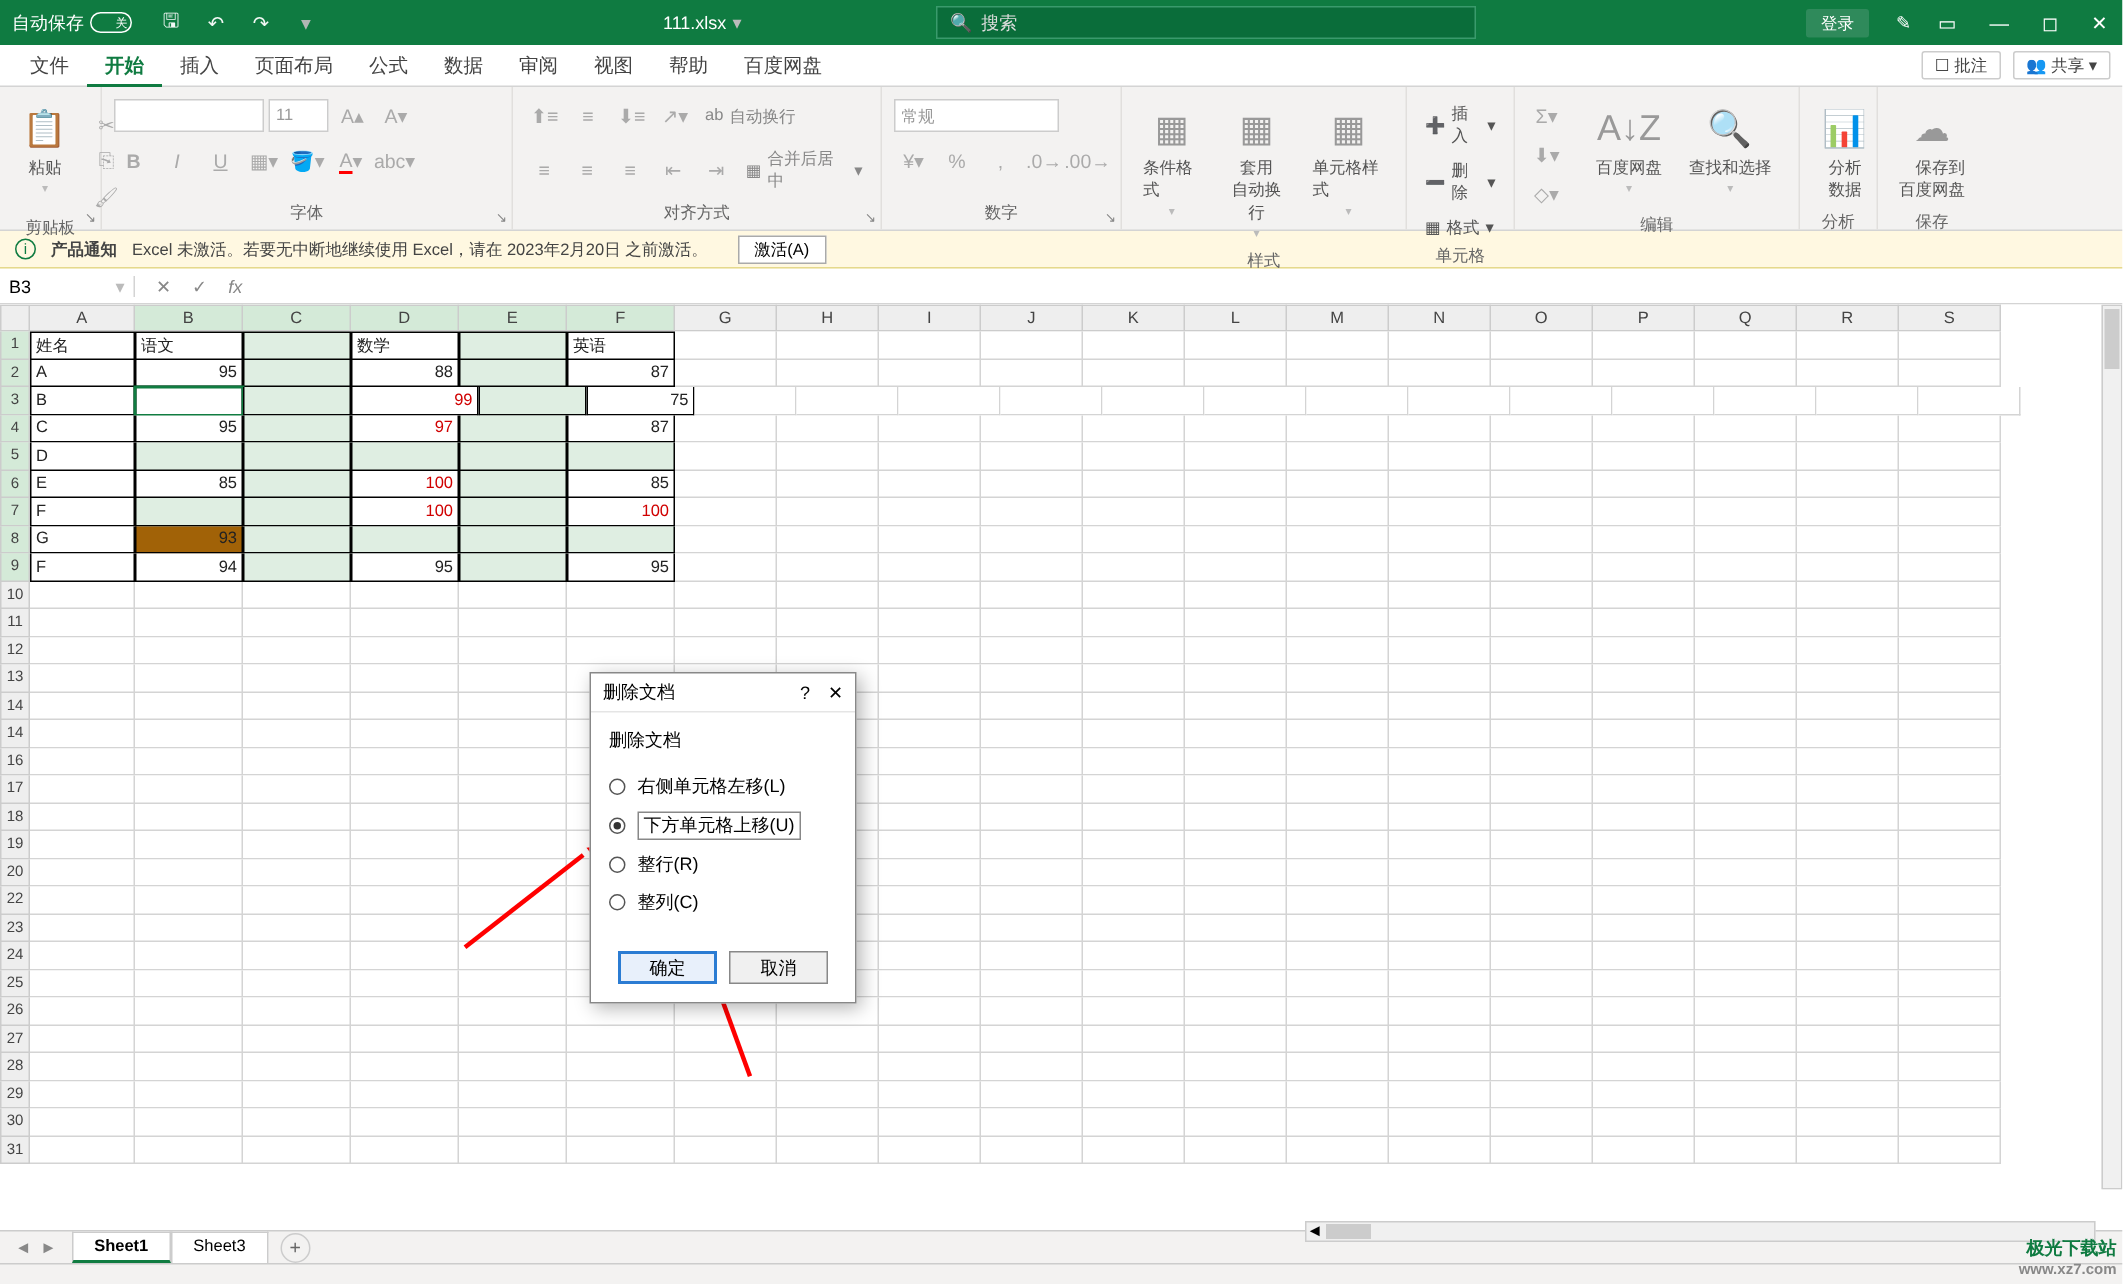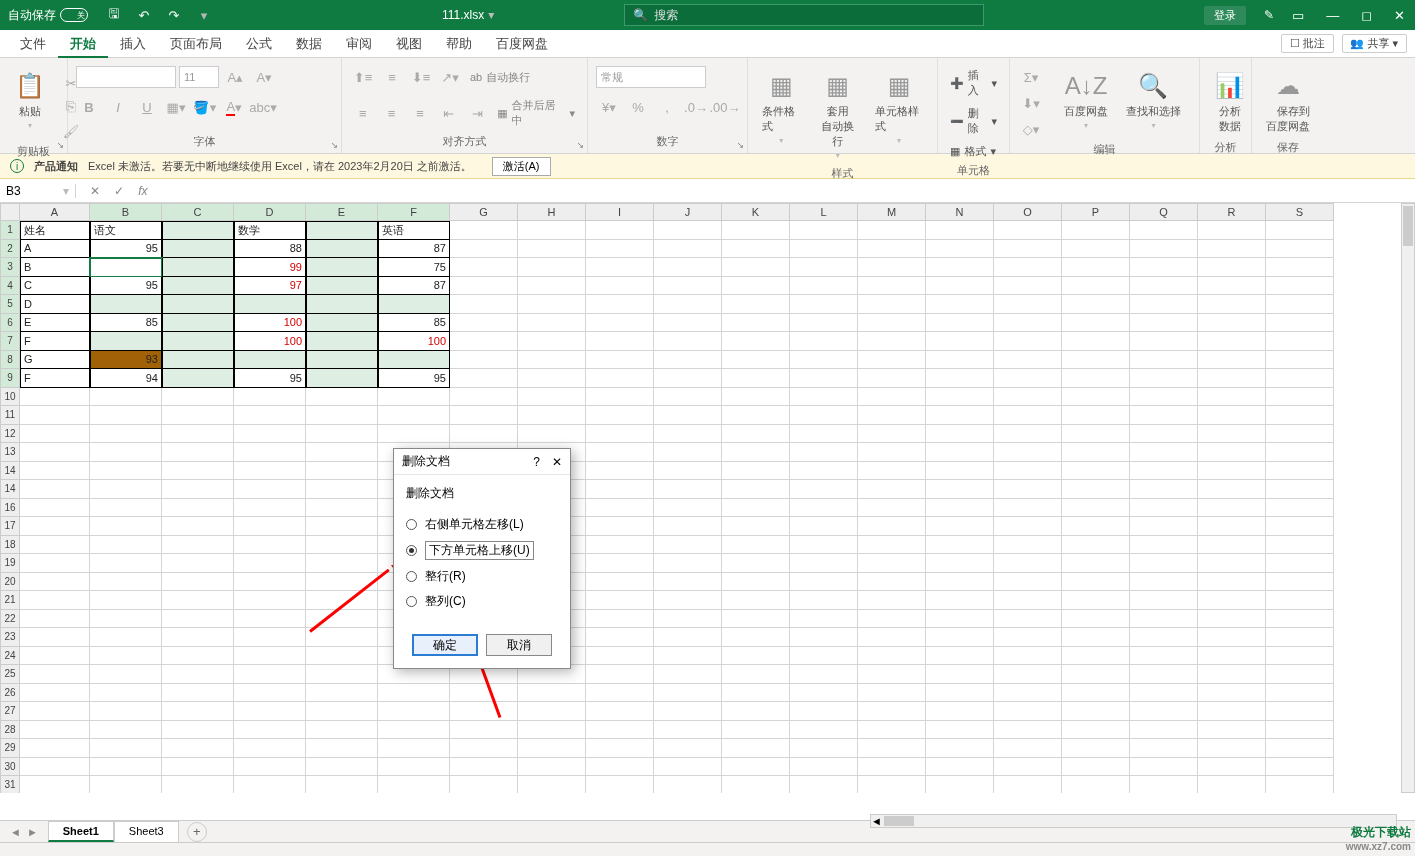--- a/index.html
+++ b/index.html
@@ -42,21 +42,21 @@
 .num-sel{ width:110px; height:22px; border:1px solid #ccc; background:#fff; font-size:11px; padding:0 4px; color:#999;}
 .cell-btn{ font-size:11px; color:#555; display:flex; align-items:center; gap:4px; padding:2px 4px;}
 
 
 .notice{ height:25px; background:#FFF8E1; border-bottom:1px solid #e5d98c; display:flex; align-items:center; padding:0 10px; font-size:11px; color:#444; gap:10px;}
 .notice .info-ic{ width:14px; height:14px; border:1px solid #0F7B41; border-radius:50%; color:#0F7B41; font-size:10px; display:flex; align-items:center; justify-content:center;}
 .notice-btn{ border:1px solid #aaa; background:#fff; padding:1px 10px; font-size:11px; margin-left:10px;}
 
 
 .fx-row{ height:24px; border-bottom:1px solid #d4d4d4; display:flex; align-items:center; font-size:12px;}
-.name-box{ width:76px; border-right:1px solid #d4d4d4; padding:0 6px; display:flex; align-items:center; justify-content:space-between;}
+.name-box{ width:90px; border-right:1px solid #d4d4d4; padding:0 6px; display:flex; align-items:center; justify-content:space-between;}
 .fx-icons{ display:flex; gap:14px; padding:0 14px; color:#888; font-size:12px;}
 .fx-input{ flex:1; padding:0 6px; color:#444;}
 
 
 .grid-wrap{ position:relative; height:590px; overflow:hidden; background:#fff;}
 .colhdrs{ display:flex; position:absolute; top:0; left:0; height:18px; }
 .corner{ width:20px; height:18px; background:#eee; border:1px solid #ccc;}
 .colh{ height:18px; background:#eee; border:1px solid #ccc; border-left:none; font-size:11px; display:flex; align-items:center; justify-content:center; color:#444;}
 .colh.sel{ background:#d4ead8;}
 .rows-area{ position:absolute; top:18px; left:0;}
@@ -393,21 +393,21 @@
         <div class="cell" style="width: 68px;"></div>
         <div class="cell" style="width: 68px;"></div>
         <div class="cell" style="width: 68px;"></div>
         <div class="cell" style="width: 68px;"></div>
       </div>
       <div class="row">
         <div class="rowh sel">3</div>
         <div class="cell bordered" style="width: 70px; background: rgb(255, 255, 255);">B</div>
         <div class="cell bordered selarea active-cell" style="width: 72px; background: rgb(255, 255, 255);"></div>
         <div class="cell bordered selarea" style="width: 72px; background: rgb(223, 238, 226);"></div>
-        <div class="cell bordered num redtxt selarea" style="width: 72px; background: rgb(255, 255, 255);">99</div>
+        <div class="cell bordered num redtxt selarea" style="width: 85px; background: rgb(255, 255, 255);">99</div>
         <div class="cell bordered selarea" style="width: 72px; background: rgb(223, 238, 226);"></div>
         <div class="cell bordered num selarea" style="width: 72px; background: rgb(255, 255, 255);">75</div>
         <div class="cell" style="width: 68px;"></div>
         <div class="cell" style="width: 68px;"></div>
         <div class="cell" style="width: 68px;"></div>
         <div class="cell" style="width: 68px;"></div>
         <div class="cell" style="width: 68px;"></div>
         <div class="cell" style="width: 68px;"></div>
         <div class="cell" style="width: 68px;"></div>
         <div class="cell" style="width: 68px;"></div>
@@ -764,42 +764,20 @@
         <div class="cell" style="width: 68px;"></div>
         <div class="cell" style="width: 68px;"></div>
         <div class="cell" style="width: 68px;"></div>
         <div class="cell" style="width: 68px;"></div>
         <div class="cell" style="width: 68px;"></div>
         <div class="cell" style="width: 68px;"></div>
         <div class="cell" style="width: 68px;"></div>
       </div>
       <div class="row">
         <div class="rowh">20</div>
-        <div class="cell" style="width: 70px;"></div>
-        <div class="cell" style="width: 72px;"></div>
-        <div class="cell" style="width: 72px;"></div>
-        <div class="cell" style="width: 72px;"></div>
-        <div class="cell" style="width: 72px;"></div>
-        <div class="cell" style="width: 72px;"></div>
-        <div class="cell" style="width: 68px;"></div>
-        <div class="cell" style="width: 68px;"></div>
-        <div class="cell" style="width: 68px;"></div>
-        <div class="cell" style="width: 68px;"></div>
-        <div class="cell" style="width: 68px;"></div>
-        <div class="cell" style="width: 68px;"></div>
-        <div class="cell" style="width: 68px;"></div>
-        <div class="cell" style="width: 68px;"></div>
-        <div class="cell" style="width: 68px;"></div>
-        <div class="cell" style="width: 68px;"></div>
-        <div class="cell" style="width: 68px;"></div>
-        <div class="cell" style="width: 68px;"></div>
-        <div class="cell" style="width: 68px;"></div>
-      </div>
-      <div class="row">
-        <div class="rowh">21</div>
         <div class="cell" style="width: 70px;"></div>
         <div class="cell" style="width: 72px;"></div>
         <div class="cell" style="width: 72px;"></div>
         <div class="cell" style="width: 72px;"></div>
         <div class="cell" style="width: 72px;"></div>
         <div class="cell" style="width: 72px;"></div>
         <div class="cell" style="width: 68px;"></div>
         <div class="cell" style="width: 68px;"></div>
         <div class="cell" style="width: 68px;"></div>
         <div class="cell" style="width: 68px;"></div>

